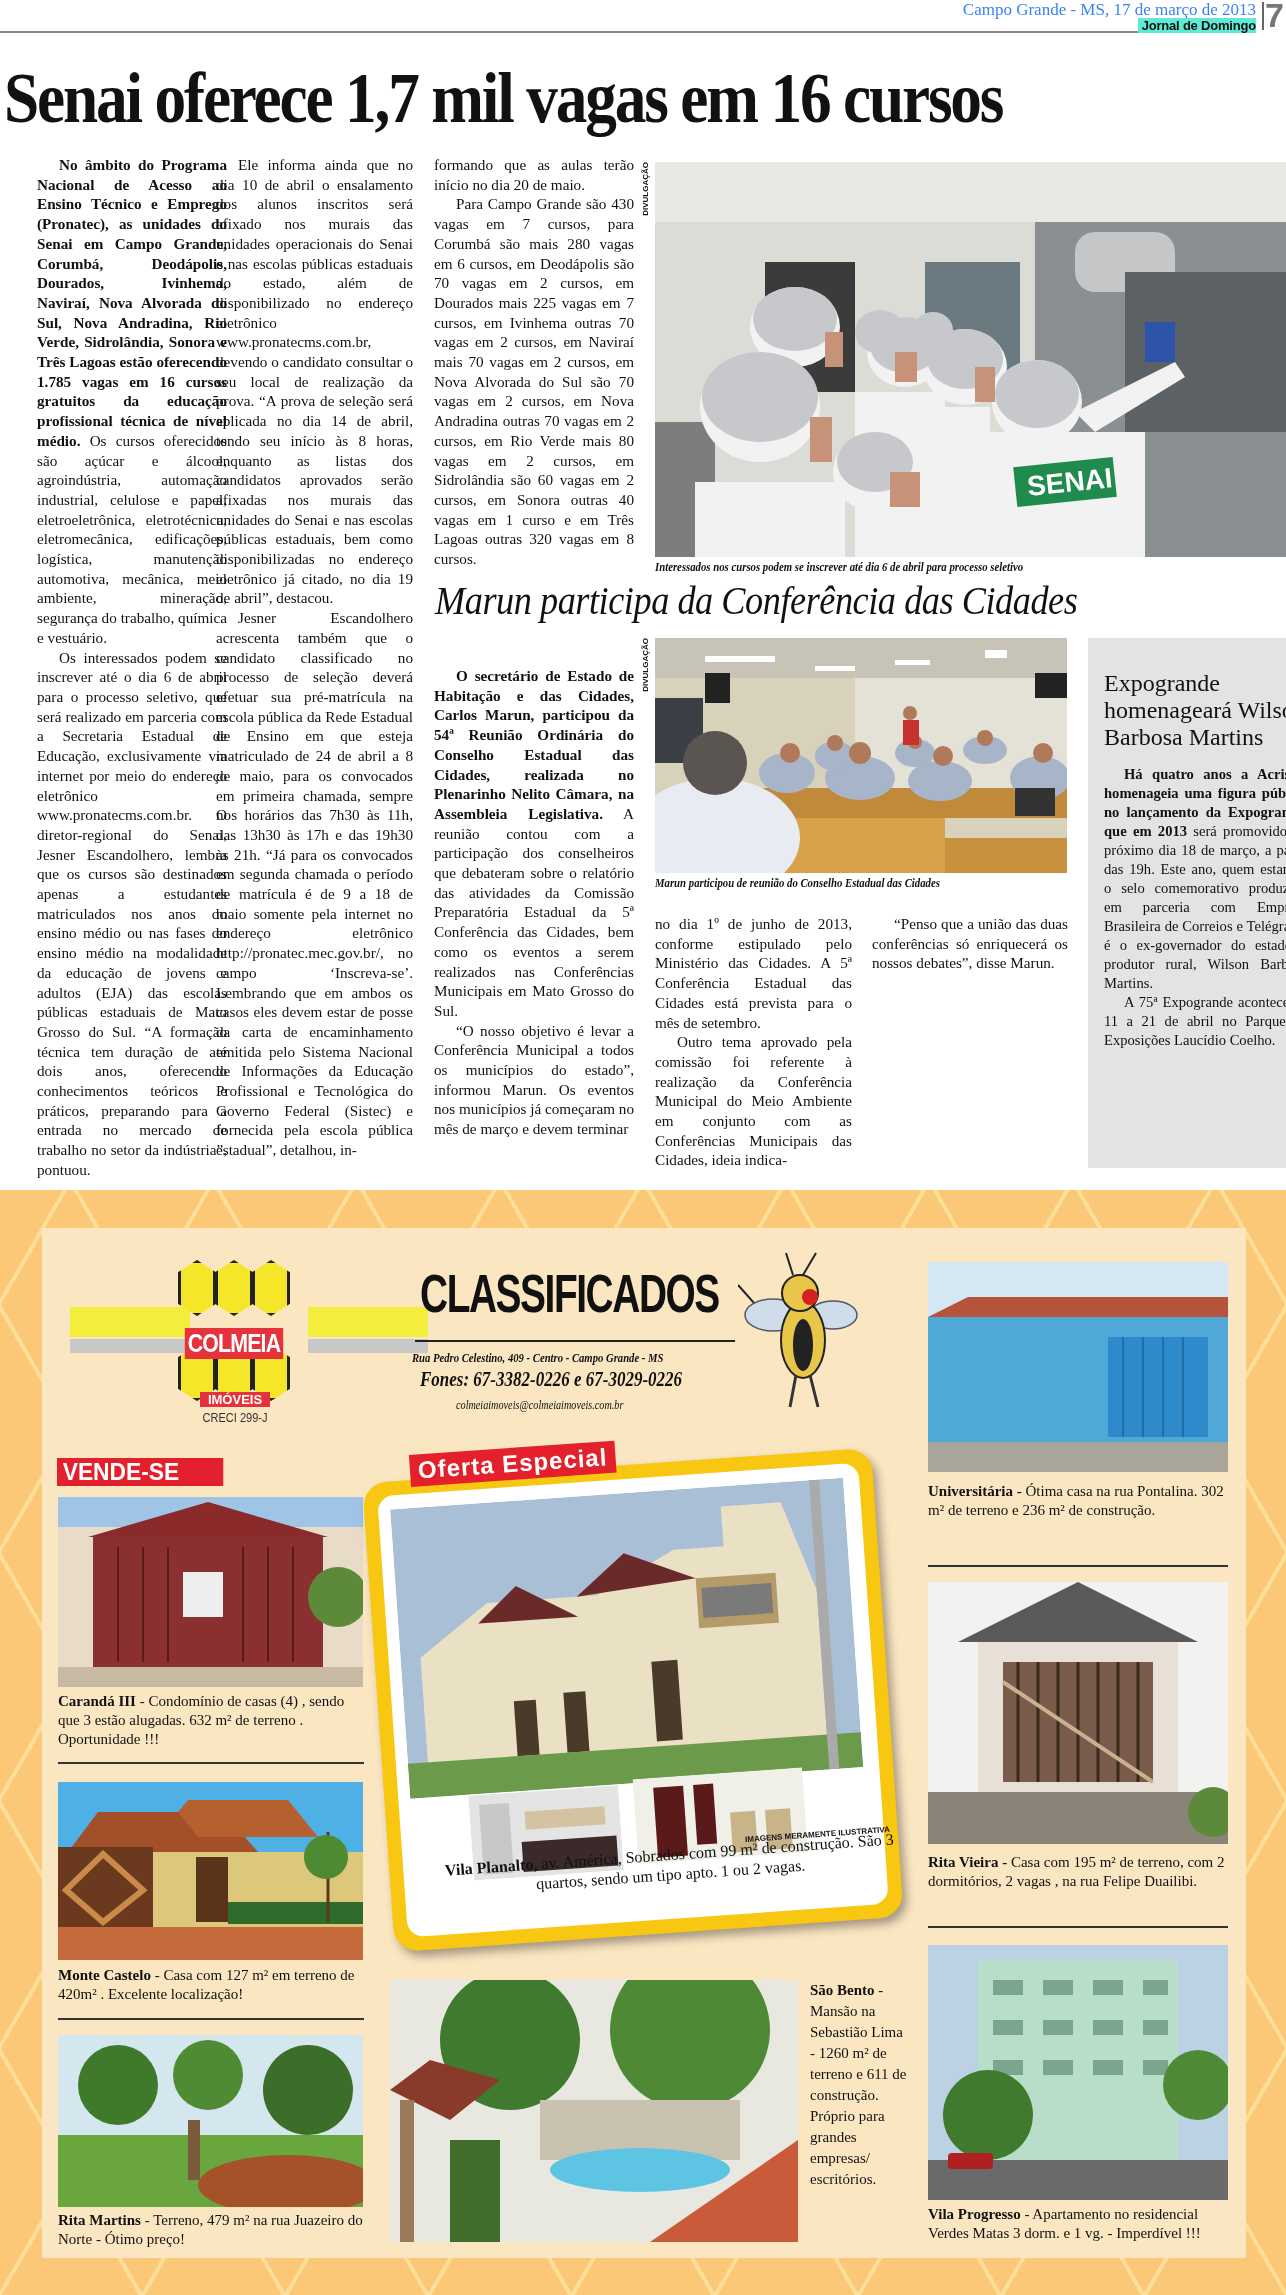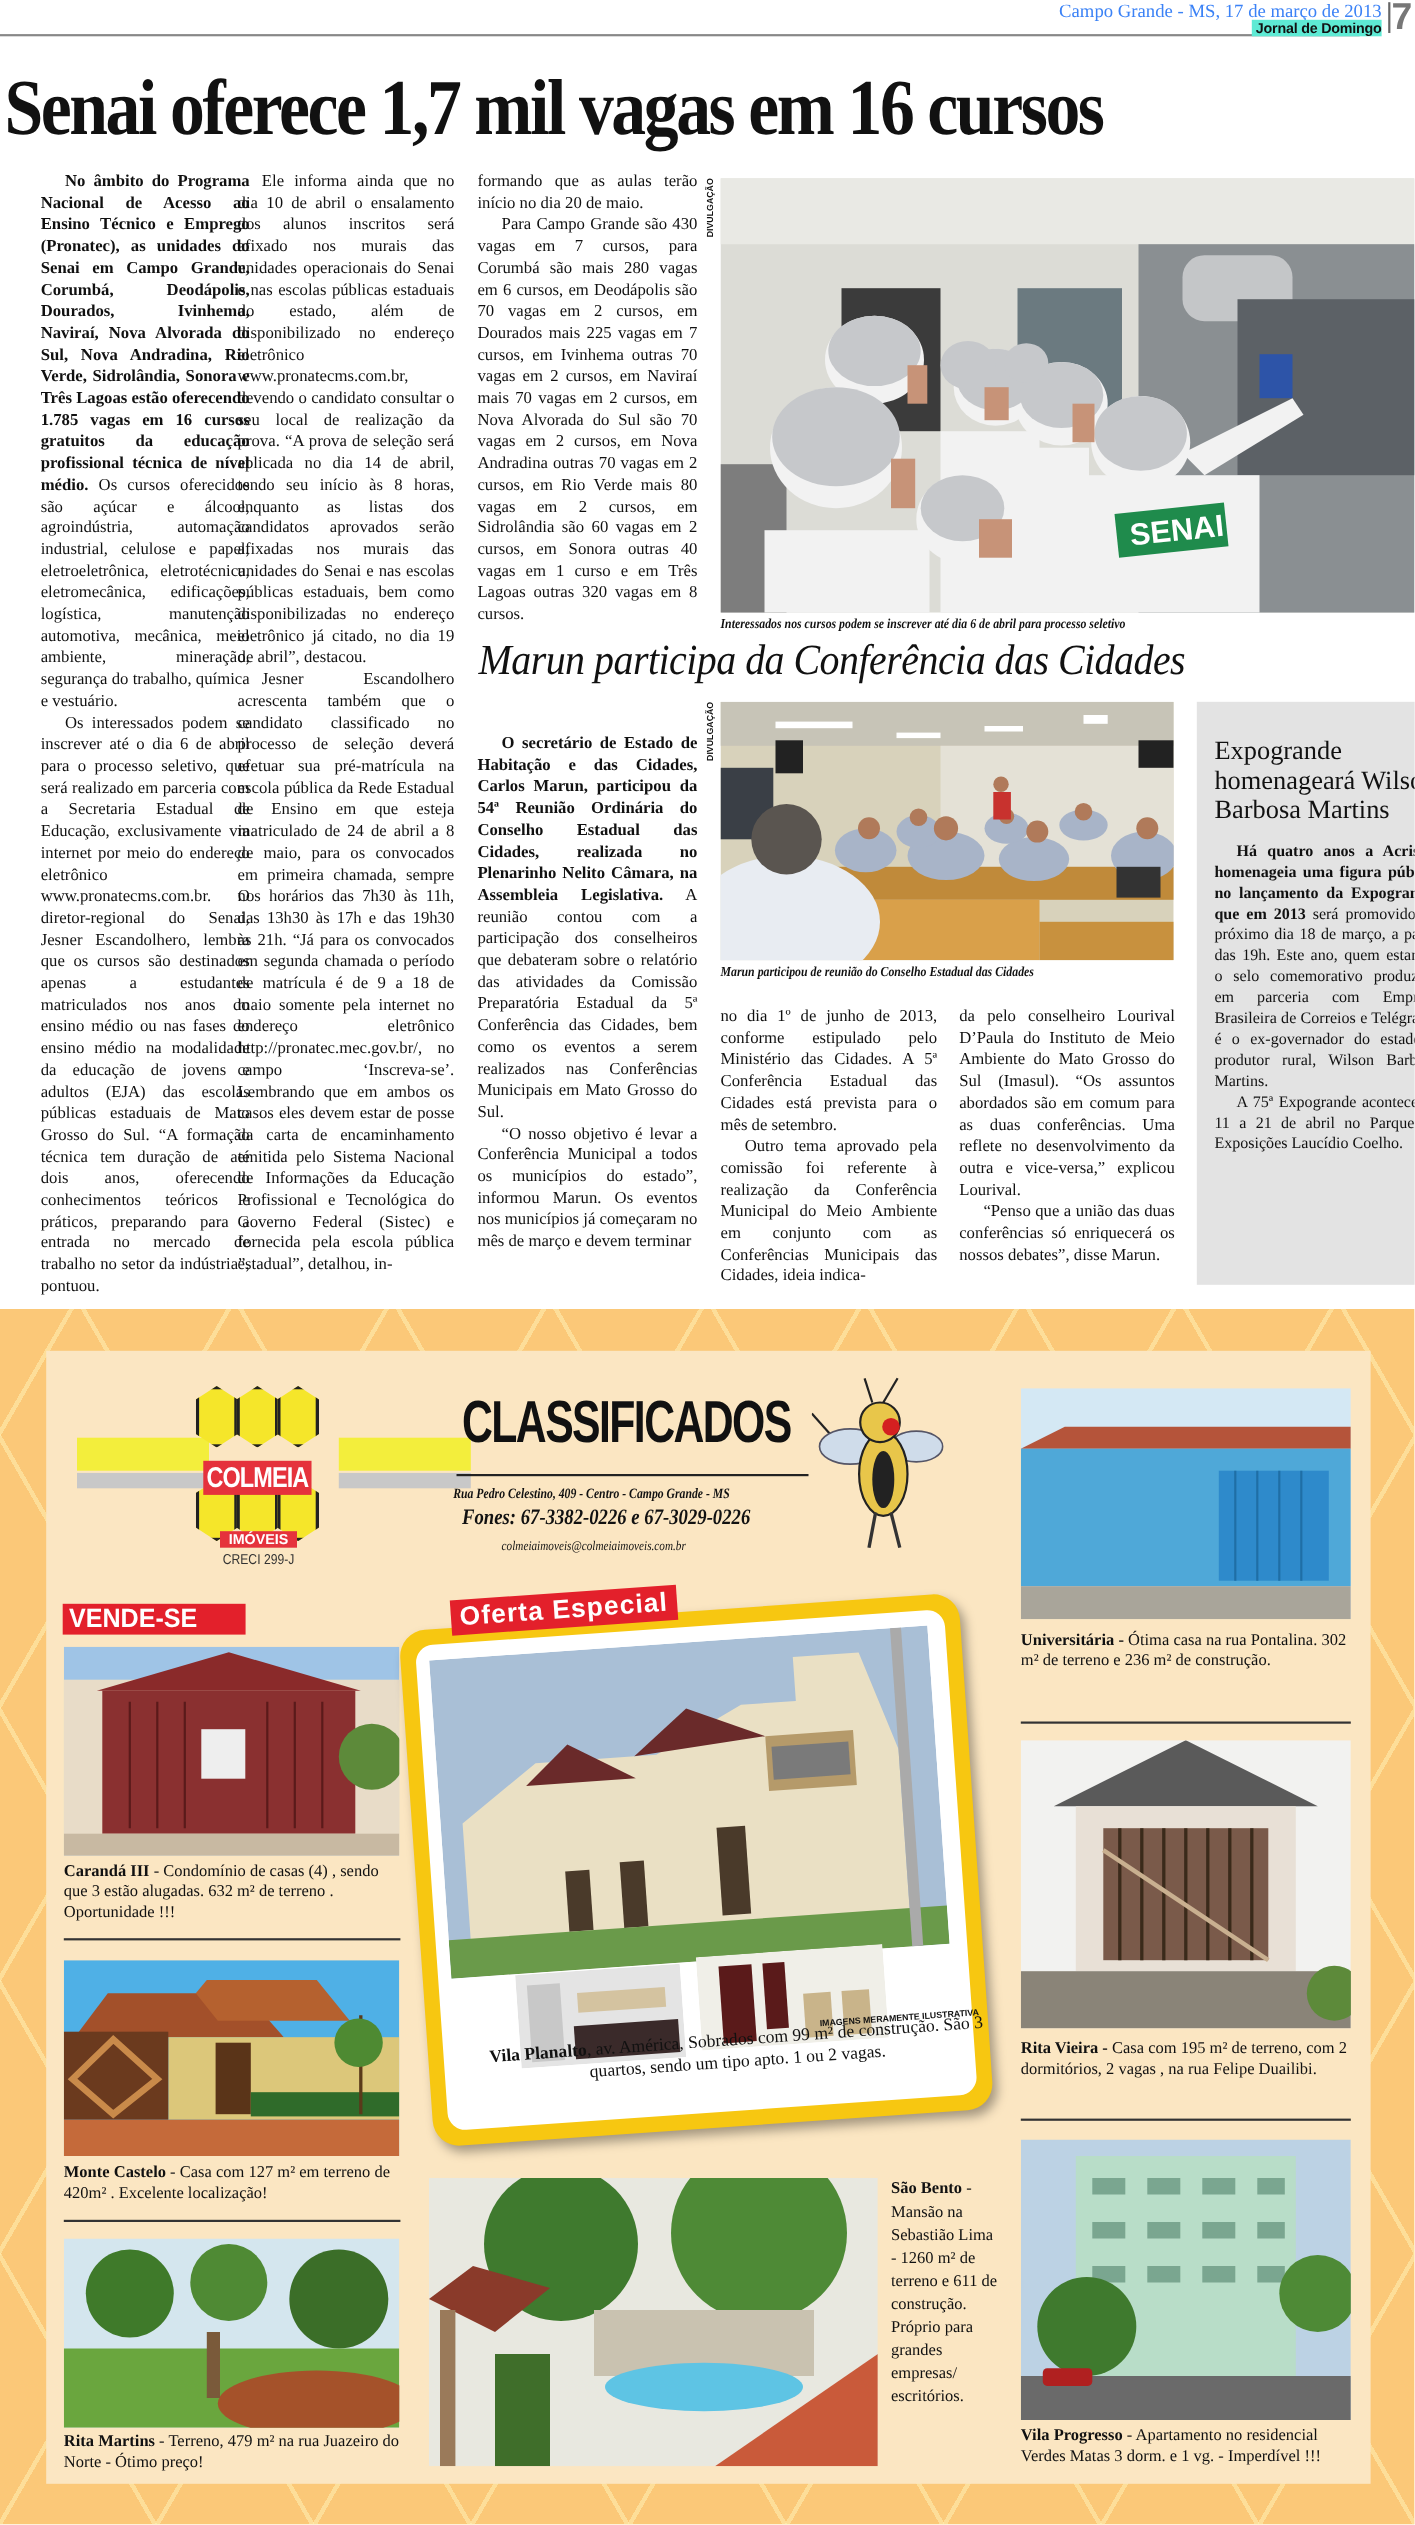--- a/index.html
+++ b/index.html
@@ -194,21 +194,20 @@
     <circle cx="60" cy="125" r="32" fill="#5a5550"></circle>
   </svg>
 </div>
 <div class="caption" style="left:655px; top:876px;">Marun participou de reunião do Conselho Estadual das Cidades</div>
 
 <div class="col" style="left:655px; top:914px; width:197px;">
   <p class="noind">no dia 1º de junho de 2013, conforme estipulado pelo Ministério das Cidades. A 5ª Conferência Estadual das Cidades está prevista para o mês de setembro.</p>
   <p>Outro tema aprovado pela comissão foi referente à realização da Conferência Municipal do Meio Ambiente em conjunto com as Conferências Municipais das Cidades, ideia indica-</p>
 </div>
 <div class="col" style="left:872px; top:914px; width:196px;">
-  <p class="noind">da pelo conselheiro Lourival D’Paula do Instituto de Meio Ambiente do Mato Grosso do Sul (Imasul). “Os assuntos abordados são em comum para as duas conferências. Uma reflete no desenvolvimento da outra e vice-versa,” explicou Lourival.</p>
   <p>“Penso que a união das duas conferências só enriquecerá os nossos debates”, disse Marun.</p>
 </div>
 
 <div class="sidebar">
   <h3>Expogrande homenageará Wilson Barbosa Martins</h3>
   <div class="col-text">
     <p><b>Há quatro anos a Acrissul homenageia uma figura pública no lançamento da Expogrande, que em 2013</b><span> será promovido no próximo dia 18 de março, a partir das 19h. Este ano, quem estampa o selo comemorativo produzido em parceria com Empresa Brasileira de Correios e Telégrafos é o ex-governador do estado e produtor rural, Wilson Barbosa Martins.</span></p>
     <p>A 75ª Expogrande acontece de 11 a 21 de abril no Parque de Exposições Laucídio Coelho.</p>
   </div>
 </div>

